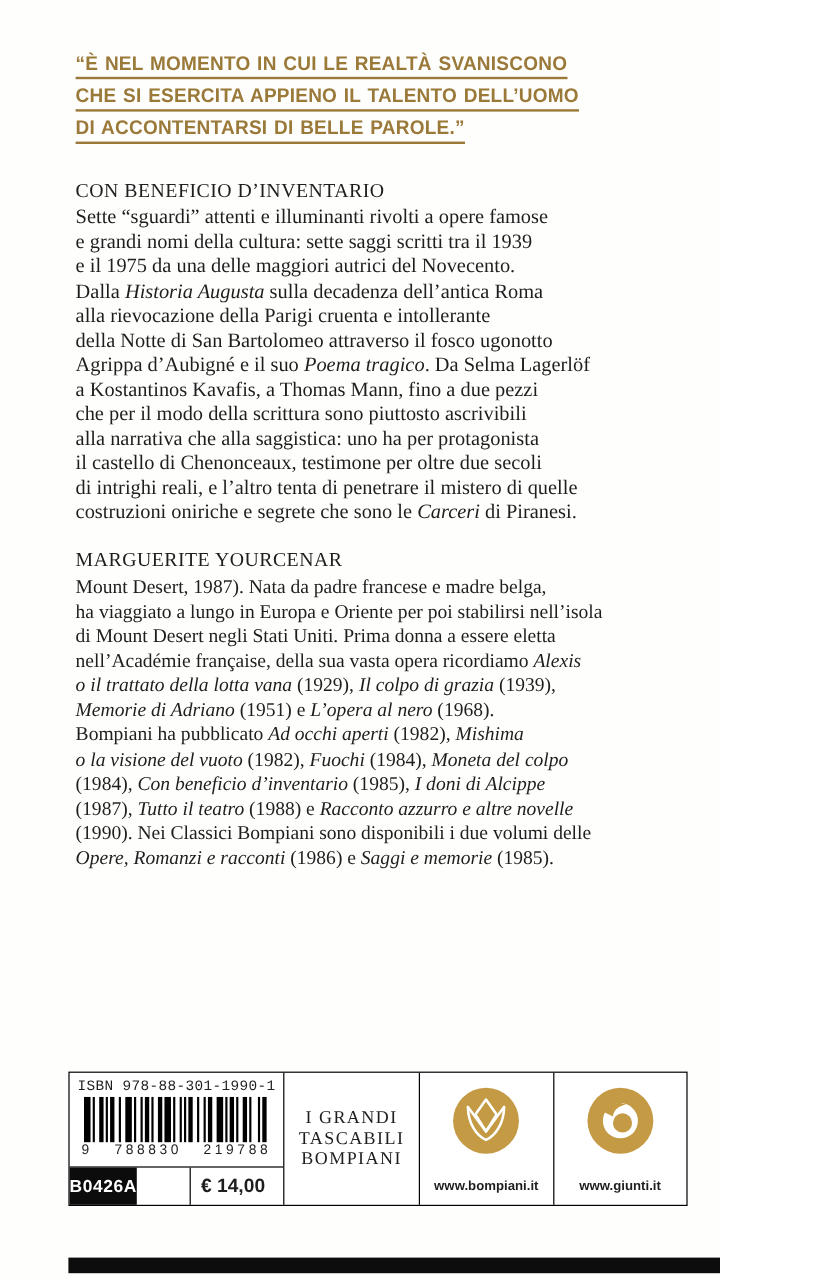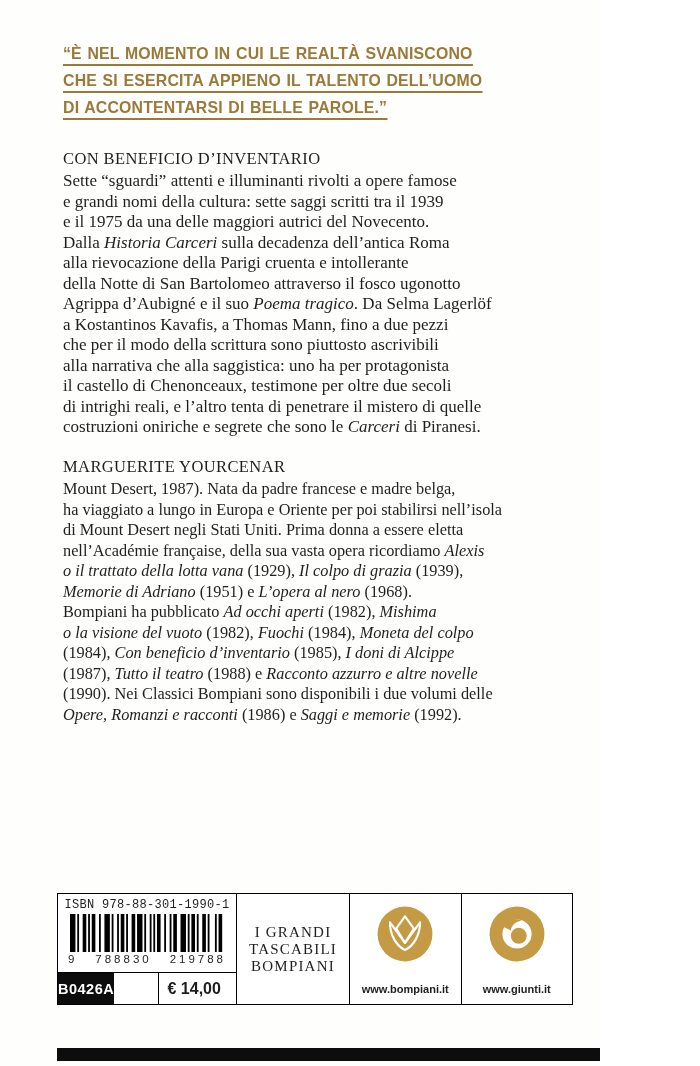--- a/index.html
+++ b/index.html
@@ -75,21 +75,21 @@
     </div>
 
   <div class="spine">I LIBRI DI MARGUERITE YOURCENAR</div>
 
   <section class="sec sec1">
     <h2>CON BENEFICIO D’INVENTARIO</h2>
     <div class="body">
         <div class="tline"><span>Sette “sguardi” attenti e illuminanti rivolti a opere famose</span></div>
         <div class="tline"><span>e grandi nomi della cultura: sette saggi scritti tra il 1939</span></div>
         <div class="tline"><span>e il 1975 da una delle maggiori autrici del Novecento.</span></div>
-        <div class="tline"><span>Dalla </span><span class="it">Historia Carceri</span><span> sulla decadenza dell’antica Roma</span></div>
+        <div class="tline"><span>Dalla </span><span class="it">Historia Augusta</span><span> sulla decadenza dell’antica Roma</span></div>
         <div class="tline"><span>alla rievocazione della Parigi cruenta e intollerante</span></div>
         <div class="tline"><span>della Notte di San Bartolomeo attraverso il fosco ugonotto</span></div>
         <div class="tline"><span>Agrippa d’Aubigné e il suo </span><span class="it">Poema tragico</span><span>. Da Selma Lagerlöf</span></div>
         <div class="tline"><span>a Kostantinos Kavafis, a Thomas Mann, fino a due pezzi</span></div>
         <div class="tline"><span>che per il modo della scrittura sono piuttosto ascrivibili</span></div>
         <div class="tline"><span>alla narrativa che alla saggistica: uno ha per protagonista</span></div>
         <div class="tline"><span>il castello di Chenonceaux, testimone per oltre due secoli</span></div>
         <div class="tline"><span>di intrighi reali, e l’altro tenta di penetrare il mistero di quelle</span></div>
         <div class="tline"><span>costruzioni oniriche e segrete che sono le </span><span class="it">Carceri</span><span> di Piranesi.</span></div>
       </div>
@@ -102,21 +102,21 @@
         <div class="tline"><span>ha viaggiato a lungo in Europa e Oriente per poi stabilirsi nell’isola</span></div>
         <div class="tline"><span>di Mount Desert negli Stati Uniti. Prima donna a essere eletta</span></div>
         <div class="tline"><span>nell’Académie française, della sua vasta opera ricordiamo </span><span class="it">Alexis</span></div>
         <div class="tline"><span class="it">o il trattato della lotta vana</span><span> (1929), </span><span class="it">Il colpo di grazia</span><span> (1939),</span></div>
         <div class="tline"><span class="it">Memorie di Adriano</span><span> (1951) e </span><span class="it">L’opera al nero</span><span> (1968).</span></div>
         <div class="tline"><span>Bompiani ha pubblicato </span><span class="it">Ad occhi aperti</span><span> (1982), </span><span class="it">Mishima</span></div>
         <div class="tline"><span class="it">o la visione del vuoto</span><span> (1982), </span><span class="it">Fuochi</span><span> (1984), </span><span class="it">Moneta del colpo</span></div>
         <div class="tline"><span>(1984), </span><span class="it">Con beneficio d’inventario</span><span> (1985), </span><span class="it">I doni di Alcippe</span></div>
         <div class="tline"><span>(1987), </span><span class="it">Tutto il teatro</span><span> (1988) e </span><span class="it">Racconto azzurro e altre novelle</span></div>
         <div class="tline"><span>(1990). Nei Classici Bompiani sono disponibili i due volumi delle</span></div>
-        <div class="tline"><span class="it">Opere, Romanzi e racconti</span><span> (1986) e </span><span class="it">Saggi e memorie</span><span> (1992).</span></div>
+        <div class="tline"><span class="it">Opere, Romanzi e racconti</span><span> (1986) e </span><span class="it">Saggi e memorie</span><span> (1985).</span></div>
       </div>
   </section>
 
   <div class="footer">
 
     <div class="fcol col-barcode">
       <div class="isbn">ISBN 978-88-301-1990-1</div>
       <svg class="bars" width="154" height="38" viewBox="0 0 154 38">
           <rect x="0.00" y="0" width="5.44" height="38"></rect>
           <rect x="7.25" y="0" width="1.81" height="38"></rect>

